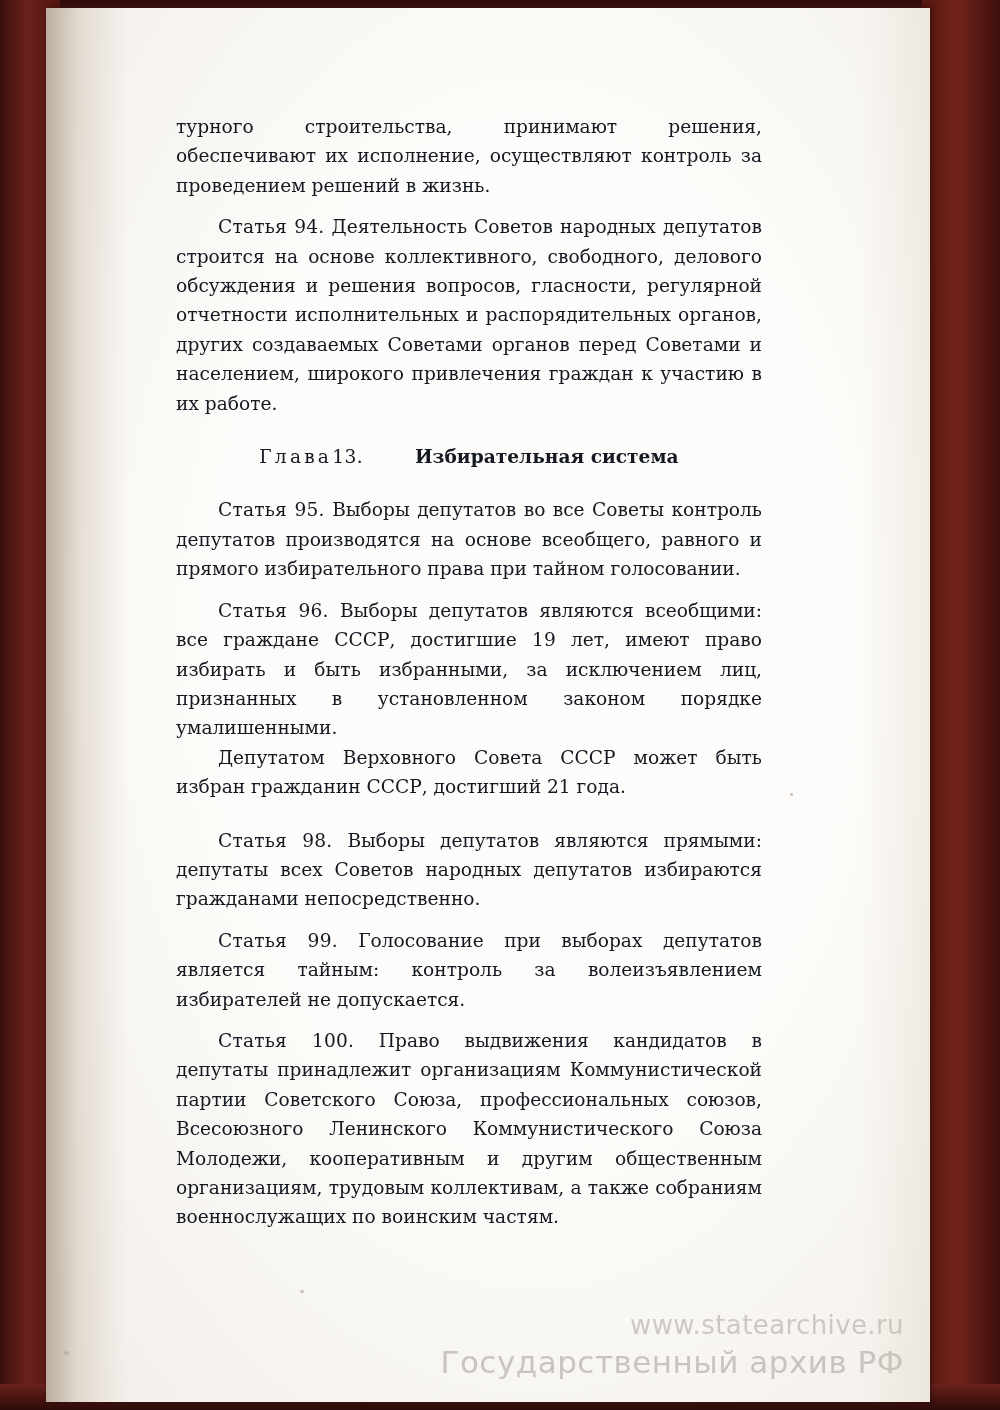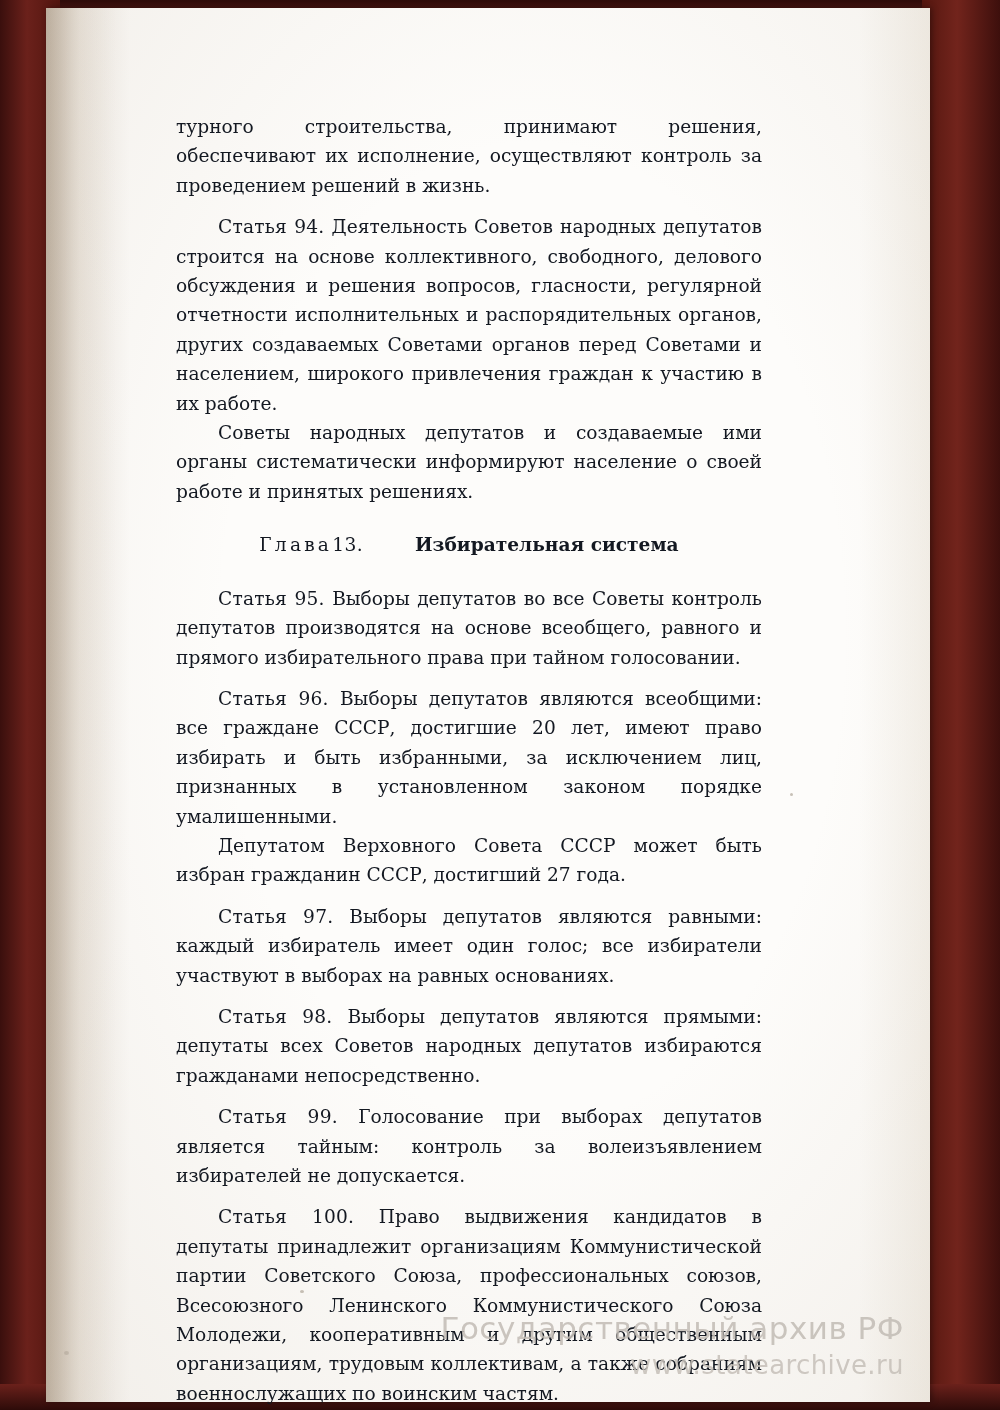--- a/index.html
+++ b/index.html
@@ -194,53 +194,51 @@
   <div class="speck" style="left:64px; top:1351px; width:5px; height:4px; opacity:0.35;"></div>
 
   <div id="text-column">
 
     <p class="para first">турного строительства, принимают решения,  обеспечивают их исполнение, осуществляют контроль за проведением решений в жизнь.</p>
 
     <div class="gap-md"></div>
 
     <p class="para indent"><span class="art-label">Статья 94.</span><span> Деятельность Советов народных  депутатов строится на основе коллективного, свободного, делового обсуждения и решения вопросов, гласности, регулярной отчетности исполнительных и  распорядительных органов, других создаваемых Советами органов перед  Советами  и населением, широкого привлечения граждан к участию в их работе.</span></p>
 
-    <p class="para indent">Советы народных депутатов и создаваемые ими органы систематически информируют население о своей работе и принятых решениях.</p>
 
     <div class="gap-lg"></div>
 
     <p class="chapter-head"><span class="chapter-word">Глава</span><span class="chapter-num">13.</span>&nbsp; <span class="chapter-title">Избирательная система</span></p>
 
     <div class="gap-lg"></div>
 
     <p class="para indent"><span class="art-label">Статья 95.</span><span> Выборы депутатов во все Советы контроль депутатов производятся на основе всеобщего, равного и прямого избирательного права при тайном голосовании.</span></p>
 
     <div class="gap-md"></div>
 
-    <p class="para indent"><span class="art-label">Статья 96.</span><span> Выборы депутатов являются всеобщими: все граждане СССР, достигшие 20 лет, имеют право избирать и быть избранными, за исключением лиц, признанных в установленном законом порядке умалишенными.</span></p>
-
-    <p class="para indent">Депутатом Верховного Совета СССР может быть избран гражданин СССР, достигший 27 года.</p>
-
-    <div class="gap-md"></div>
-
-    <p class="para indent"><span class="art-label">Статья 97.</span><span> Выборы депутатов являются равными: каждый избиратель имеет один голос; все избиратели участвуют в выборах на равных основаниях.</span></p>
+    <p class="para indent"><span class="art-label">Статья 96.</span><span> Выборы депутатов являются всеобщими: все граждане СССР, достигшие 19 лет, имеют право избирать и быть избранными, за исключением лиц, признанных в установленном законом порядке умалишенными.</span></p>
+
+    <p class="para indent">Депутатом Верховного Совета СССР может быть избран гражданин СССР, достигший 21 года.</p>
+
+    <div class="gap-md"></div>
+
 
     <div class="gap-md"></div>
 
     <p class="para indent"><span class="art-label">Статья 98.</span><span> Выборы депутатов являются прямыми: депутаты всех Советов народных депутатов избираются гражданами непосредственно.</span></p>
 
     <div class="gap-md"></div>
 
     <p class="para indent"><span class="art-label">Статья 99.</span><span> Голосование при выборах депутатов является тайным: контроль за волеизъявлением  избирателей  не допускается.</span></p>
 
     <div class="gap-md"></div>
 
     <p class="para indent"><span class="art-label">Статья 100.</span><span> Право выдвижения кандидатов в депутаты принадлежит организациям Коммунистической партии Советского Союза, профессиональных  союзов,  Всесоюзного Ленинского Коммунистического Союза Молодежи, кооперативным и другим  общественным  организациям,  трудовым коллективам, а также собраниям военнослужащих по воинским частям.</span></p>
 
   </div>
 
 
   <div id="watermark">
+    <div id="wm-line2">www.statearchive.ru</div>
     <div id="wm-line1">Государственный архив РФ</div>
-    <div id="wm-line2">www.statearchive.ru</div>
   </div>
 
 </div>
 
 </body></html>

